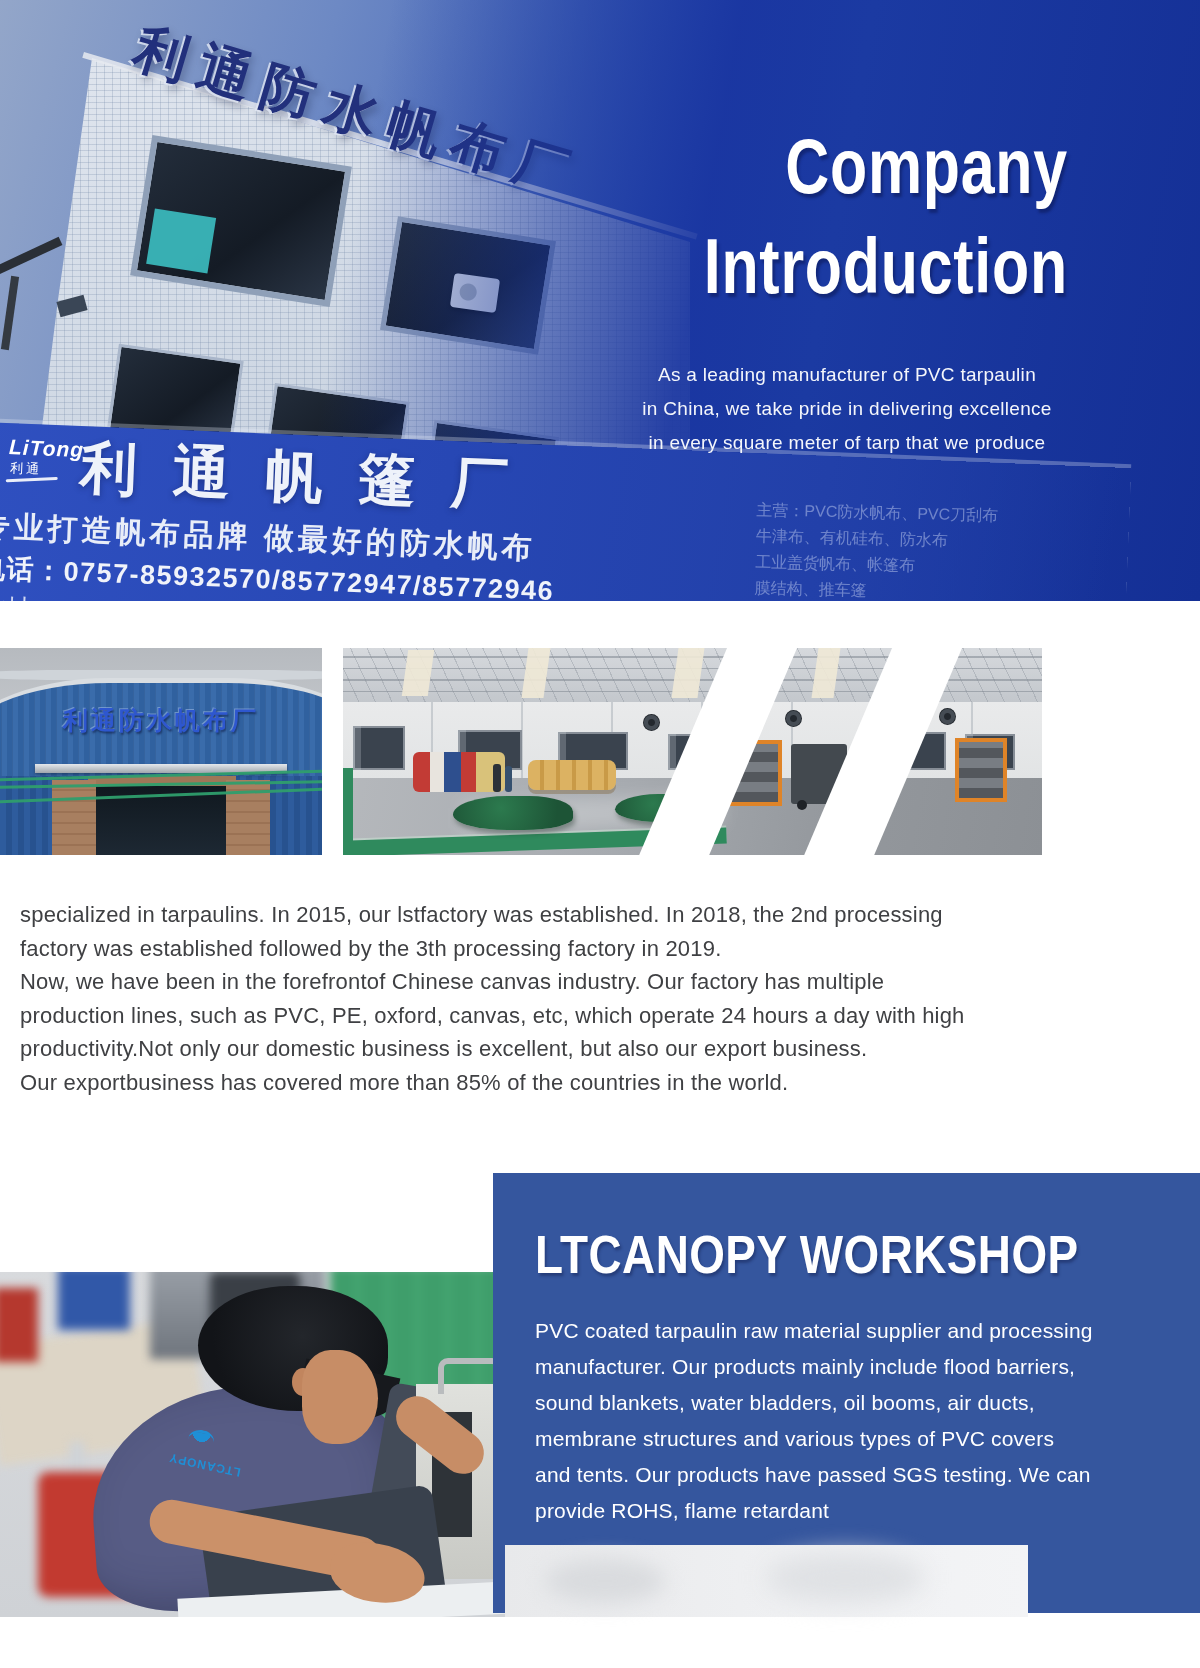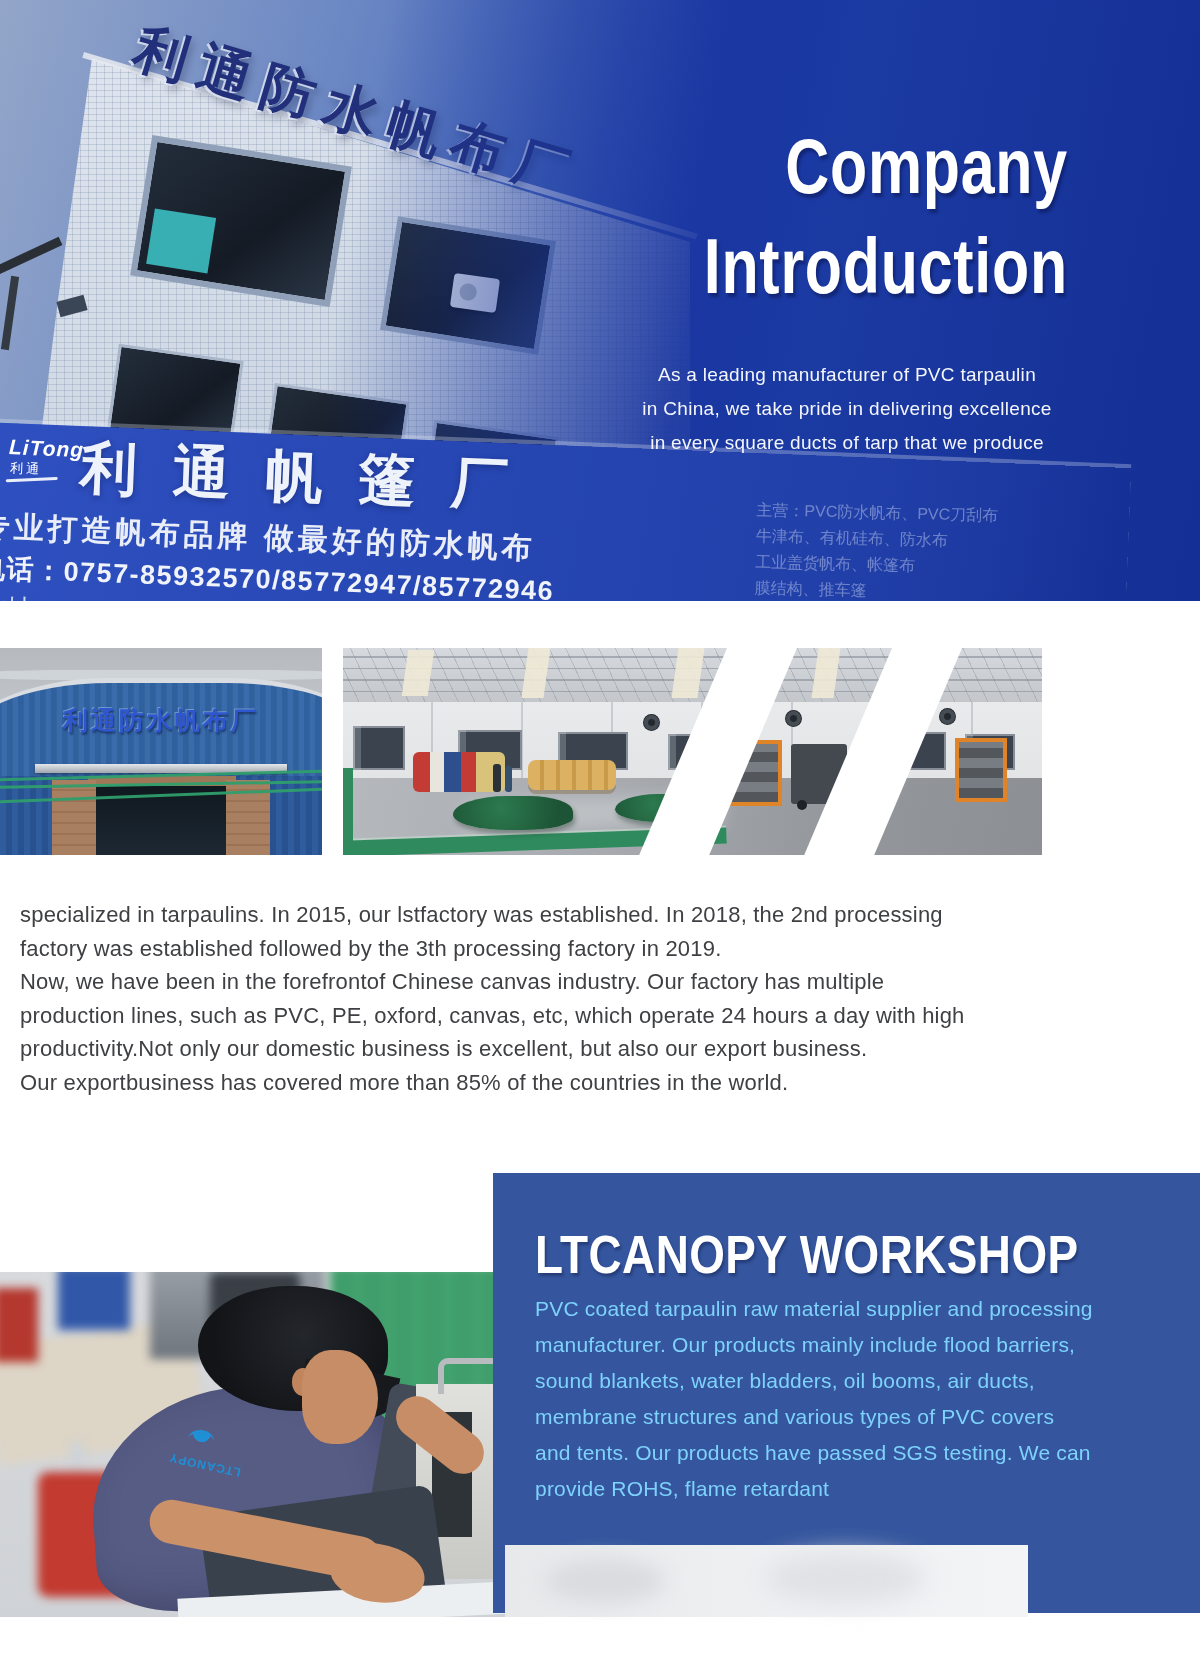--- a/index.html
+++ b/index.html
@@ -187,21 +187,21 @@
   .wp-sewhandle{position:absolute;left:438px;top:86px;width:52px;height:30px;border:6px solid #b9bcbe;
        border-bottom:none;border-radius:10px 10px 0 0;}
   .wp-whitefab{position:absolute;left:178px;top:318px;width:335px;height:32px;background:#eceff1;
        transform:rotate(-3deg);}
 
   .workshop-card{position:absolute;left:493px;top:1173px;width:707px;height:440px;background:#35569e;
        box-sizing:border-box;padding:50px 40px 0 42px;}
   .workshop-card h2{margin:0;color:#ffffff;font-size:54px;font-weight:bold;letter-spacing:0.5px;
        transform:scaleX(.85);transform-origin:left top;white-space:nowrap;
        text-shadow:2px 3px 3px rgba(15,25,70,.4);}
-  .workshop-card p{margin:6px 0 0 0;width:620px;color:#7dd3fc;font-size:21px;line-height:36px;
+  .workshop-card p{margin:28px 0 0 0;width:620px;color:#ffffff;font-size:21px;line-height:36px;
        letter-spacing:.2px;white-space:pre-line;}
 
   .bottom-strip{position:absolute;left:505px;top:1545px;width:523px;height:72px;
        background:linear-gradient(90deg,#e8e9eb,#f0f1f3 60%,#f3f4f6);}
   .bs-blob1{position:absolute;left:40px;top:14px;width:120px;height:44px;background:#d9dbde;
        border-radius:50%;filter:blur(10px);}
   .bs-blob2{position:absolute;left:260px;top:8px;width:160px;height:50px;background:#dfe1e4;
        border-radius:50%;filter:blur(12px);}
 </style>
 </head>
@@ -243,21 +243,21 @@
 工业盖货帆布、帐篷布
 膜结构、推车篷</div>
     </div>
 
     <h1 class="hero-title">
       <div>Company</div>
       <div>Introduction</div>
     </h1>
     <p class="hero-sub">As a leading manufacturer of PVC tarpaulin
 in China, we take pride in delivering excellence
-in every square ducts of tarp that we produce</p>
+in every square meter of tarp that we produce</p>
   </section>
 
   <figure class="photo-entrance">
     <div class="ent-lip"></div>
     <div class="ent-facade"></div>
     <div class="ent-sign">利通防水帆布厂</div>
     <div class="ent-lower"></div>
     <div class="ent-awning"></div>
     <div class="ent-lintel"></div>
     <div class="ent-pillar pl"></div>

